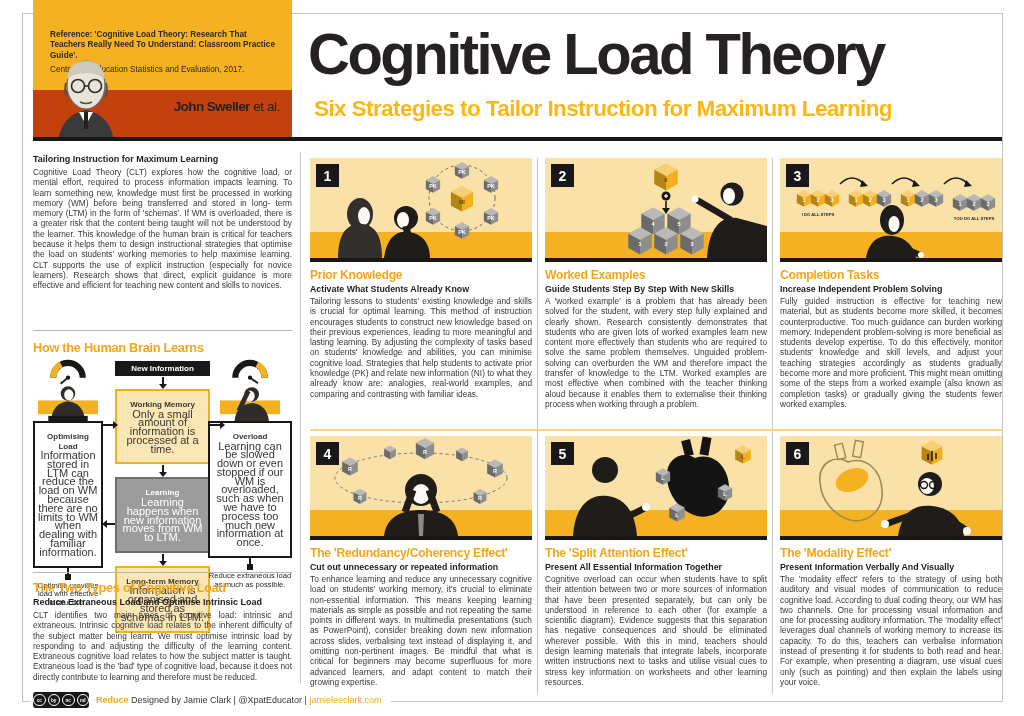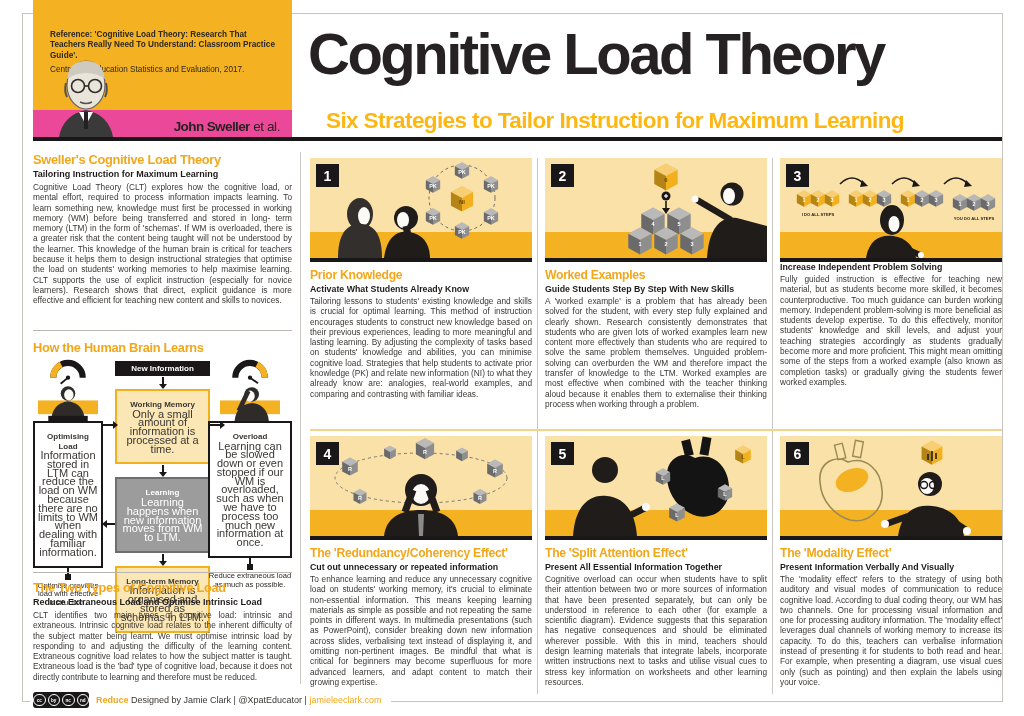--- a/index.html
+++ b/index.html
@@ -4,28 +4,28 @@
 <style>
   html,body{margin:0;padding:0;background:#fff;}
   body{width:1024px;height:716px;position:relative;overflow:hidden;
        font-family:"Liberation Sans",sans-serif;color:#3a3734;}
   .frame{position:absolute;left:22px;top:13px;width:979px;height:687px;border:1px solid #c7c3bd;}
 
   
   .ref-box{position:absolute;left:33px;top:0;width:259px;height:137px;background:#F4B223;}
   .ref-main{margin:0;padding:30px 14px 0 17px;font-size:8.2px;line-height:10.4px;font-weight:bold;color:#2b2723;}
   .ref-src{margin:4px 0 0;padding:0 14px 0 17px;font-size:8.2px;line-height:10px;color:#2b2723;}
-  .ref-strip{position:absolute;left:0;bottom:0;width:100%;height:27px;background:#ec4899;}
+  .ref-strip{position:absolute;left:0;bottom:0;width:100%;height:47px;background:#c2410c;}
   .author{position:absolute;right:12px;top:0;line-height:33px;font-size:13.5px;color:#262223;letter-spacing:-0.4px;}
   .author b{letter-spacing:-0.6px;}
   .portrait{position:absolute;left:22px;bottom:0;}
   .black-rule{position:absolute;left:33px;top:137px;width:969px;height:3.5px;background:#1a1718;}
   .title{position:absolute;left:308px;top:24px;margin:0;font-size:58px;line-height:60px;font-weight:bold;
          letter-spacing:-2.5px;color:#262223;white-space:nowrap;}
-  .subtitle{position:absolute;left:310px;top:92px;margin:16px;font-size:22.5px;font-weight:bold;
+  .subtitle{position:absolute;left:310px;top:92px;margin:4px;font-size:22.5px;font-weight:bold;
             letter-spacing:-0.6px;color:#FCB713;white-space:nowrap;}
 
   
   .lcol{position:absolute;left:33px;width:259px;}
   .sec-h{margin:0;font-size:12.8px;font-weight:bold;color:#F2A71B;letter-spacing:-0.3px;}
   .sec-sub{margin:2px 0 0;font-size:9px;font-weight:bold;color:#1f1c1b;}
   .sec-body{margin:3px 0 0;font-size:8.3px;line-height:10.3px;text-align:justify;}
   .ldiv{position:absolute;left:33px;width:259px;height:1px;background:#b9b5b0;}
 
   
@@ -110,21 +110,20 @@
     <circle cx="40" cy="33" r="6.5" fill="none" stroke="#2e2b28" stroke-width="1.6"></circle>
     <line x1="29.5" y1="33" x2="33.5" y2="33" stroke="#2e2b28" stroke-width="1.6"></line>
     <path d="M25,49 q6,3 12,0" fill="none" stroke="#55524c" stroke-width="1.4"></path>
   </svg>
 </div>
 <div class="black-rule"></div>
 <h1 class="title">Cognitive Load Theory</h1>
 <h2 class="subtitle">Six Strategies to Tailor Instruction for Maximum Learning</h2>
 
 <div class="lcol" style="top:152px">
-  <h3 class="sec-h">Sweller's Cognitive Load Theory</h3>
   <h4 class="sec-sub">Tailoring Instruction for Maximum Learning</h4>
   <p class="sec-body">Cognitive Load Theory (CLT) explores how the cognitive load, or mental effort, required to process information impacts learning. To learn something new, knowledge must first be processed in working memory (WM) before being transferred and stored in long- term memory (LTM) in the form of 'schemas'. If WM is overloaded, there is a greater risk that the content being taught will not be understood by the learner. This knowledge of the human brain is critical for teachers because it helps them to design instructional strategies that optimise the load on students' working memories to help maximise learning. CLT supports the use of explicit instruction (especially for novice learners). Research shows that direct, explicit guidance is more effective and efficient for teaching new content and skills to novices.</p>
 </div>
 <div class="ldiv" style="top:330px"></div>
 <h3 class="sec-h" style="position:absolute;left:33px;top:340px">How the Human Brain Learns</h3>
 
 <div class="brain">
 
   <div class="bcol bl">
     <svg width="40" height="27" viewBox="0 0 64 44">
@@ -326,20 +325,21 @@
       </g>
       <ellipse cx="112" cy="62" rx="12" ry="15" fill="#1f1c1a"></ellipse>
       <ellipse cx="114" cy="66" rx="5.5" ry="8" fill="#fbfaf7"></ellipse>
       <path d="M86,100 C89,82 100,76 113,78 C128,80 134,90 136,100 Z" fill="#1f1c1a"></path>
       <line x1="120" y1="88" x2="140" y2="97" stroke="#1f1c1a" stroke-width="6"></line>
       <circle cx="141" cy="97" r="3" fill="#fbfaf7"></circle>
       <rect y="100" width="222" height="4" fill="#1a1718"></rect>
     </svg>
     <div class="chip">3</div>
   </div>
+  <h3 class="card-title">Completion Tasks</h3>
   <h4 class="card-sub">Increase Independent Problem Solving</h4>
   <p class="card-body">Fully guided instruction is effective for teaching new material, but as students become more skilled, it becomes counterproductive. Too much guidance can burden working memory. Independent problem-solving is more beneficial as students develop expertise. To do this effectively, monitor students' knowledge and skill levels, and adjust your teaching strategies accordingly as students gradually become more and more proficient. This might mean omitting some of the steps from a worked example (also known as completion tasks) or gradually giving the students fewer worked examples.</p>
 </div>
 
 <div class="card c1 r2">
   <div class="panel">
     <svg width="222" height="104" viewBox="0 0 222 104">
       <rect width="222" height="100" fill="#FAE1A7"></rect>
         <rect y="74" width="222" height="26" fill="#F4B223"></rect>
       <ellipse cx="111" cy="42" rx="86" ry="25" fill="none" stroke="#777" stroke-width="1" stroke-dasharray="3 3"></ellipse>

